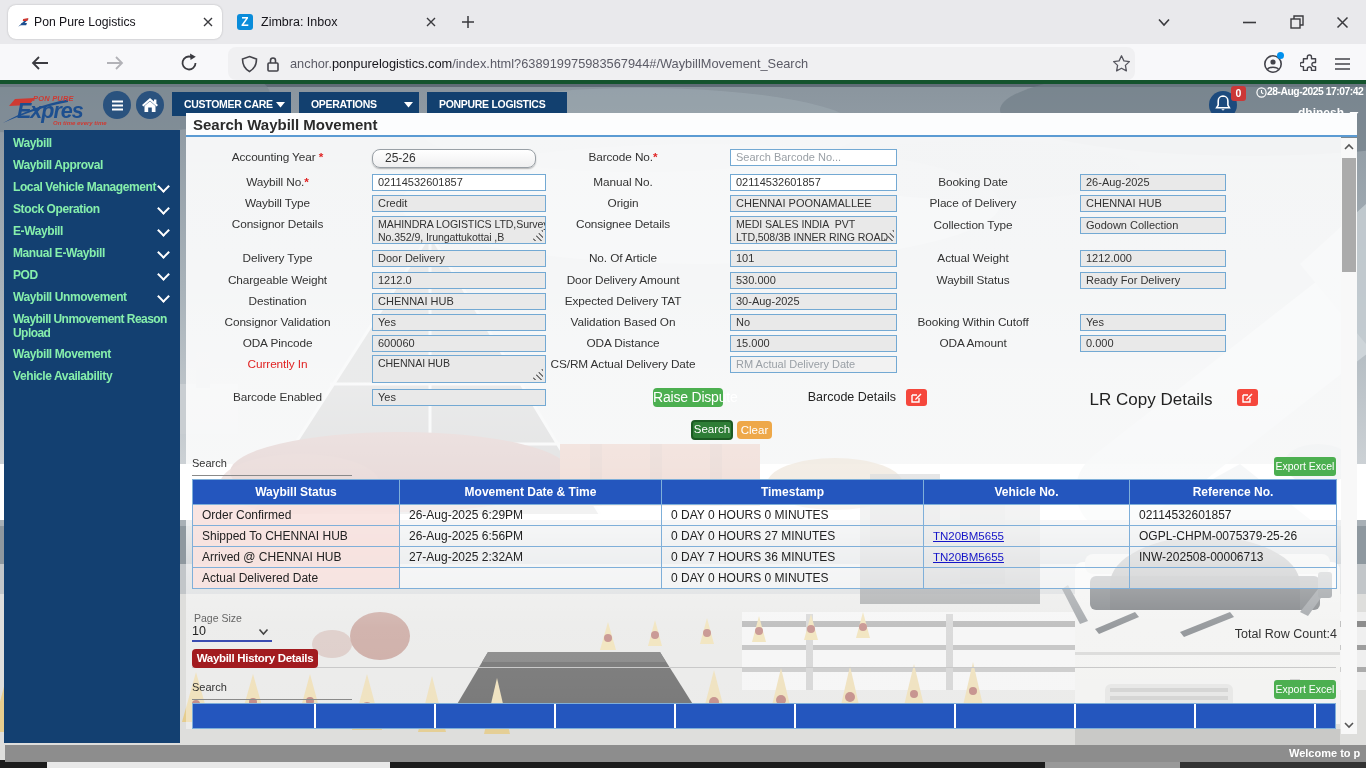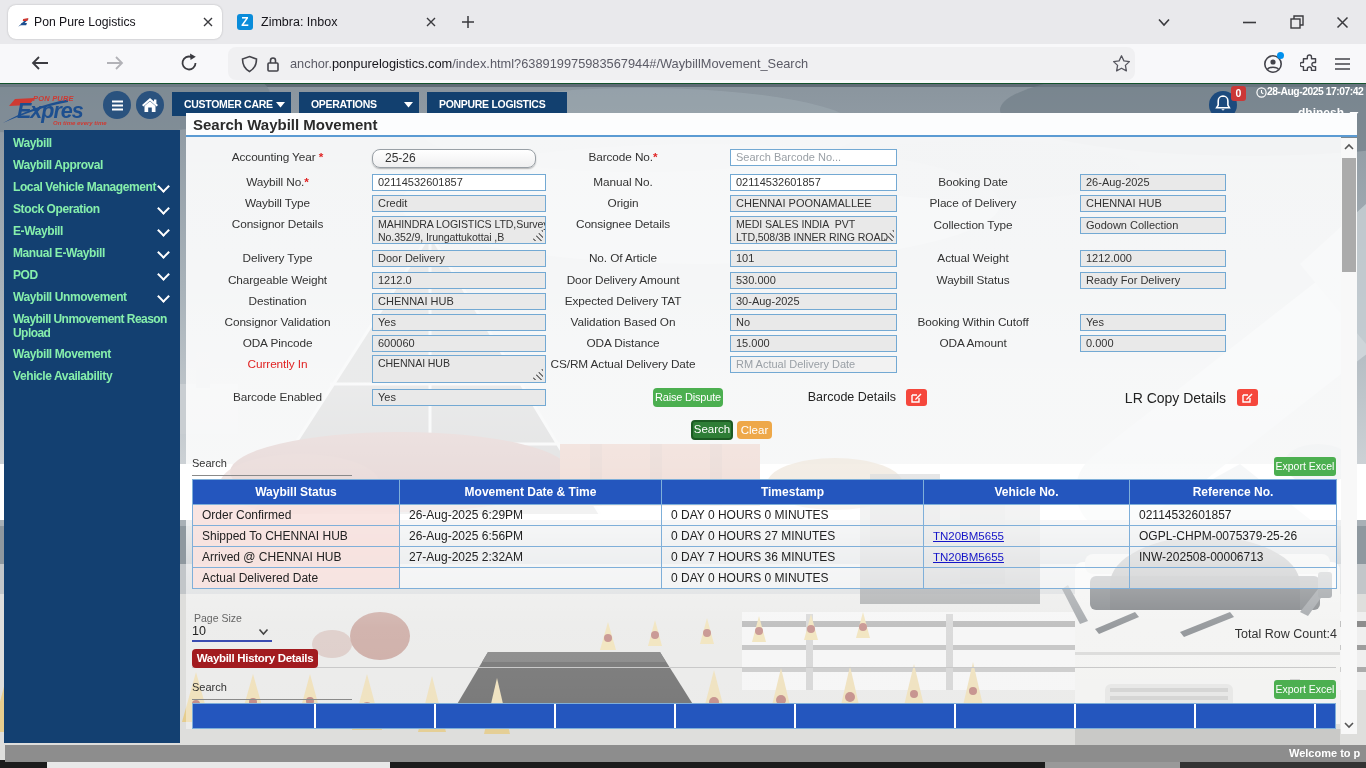--- a/index.html
+++ b/index.html
@@ -1,20 +1,20 @@
 <!DOCTYPE html>
 <html><head><meta charset="utf-8"><style>
 *{margin:0;padding:0;box-sizing:border-box}
 html,body{width:1366px;height:768px;overflow:hidden}
 body{font-family:"Liberation Sans",sans-serif;position:relative;background:#fff}
 .ab{position:absolute}
 svg{display:block}
 
 #tabbar{position:absolute;left:0;top:0;width:1366px;height:44px;background:#e9e9ec}
-#toolbar{position:absolute;left:0;top:44px;width:1366px;height:40px;background:#f8f8fa;border-bottom:1px solid #14532d}
+#toolbar{position:absolute;left:0;top:44px;width:1366px;height:40px;background:#f8f8fa;border-bottom:4px solid #14532d}
 .tabtxt{font-size:12.5px;color:#15141a;line-height:34px}
 #urlbar{position:absolute;left:228px;top:3px;width:907px;height:33px;background:#f0f0f2;border-radius:8px}
 .useg{font-size:12.8px;line-height:33px;color:#5b5b66;white-space:nowrap}
 .udark{color:#15141a}
 
 #apphead{position:absolute;left:0;top:84px;width:1366px;height:42px}
 .navbox{position:absolute;top:8px;height:24px;background:#12406f;color:#fff;font-weight:bold;font-size:10.5px;line-height:24px;padding-left:12px;letter-spacing:-.3px;white-space:nowrap}
 .circ{position:absolute;top:7px;width:28px;height:28px;border-radius:50%;background:#2a527e}
 
 #sidebar{position:absolute;left:4px;top:130px;width:176px;height:613px;background:#134071}
@@ -382,29 +382,29 @@
   <div class="in c3 ro" style="top:80px">Godown Collection</div>
   <div class="lr" style="top:114px">Actual Weight</div>
   <div class="in c3 ro" style="top:113px">1212.000</div>
   <div class="lr" style="top:136px">Waybill Status</div>
   <div class="in c3 ro" style="top:135px">Ready For Delivery</div>
   <div class="lr" style="top:178px">Booking Within Cutoff</div>
   <div class="in c3 ro" style="top:177px">Yes</div>
   <div class="lr" style="top:199px">ODA Amount</div>
   <div class="in c3 ro" style="top:198px">0.000</div>
 
-  <div class="btn grn" style="left:467px;top:251px;width:70px;height:19px;font-size:11px;line-height:19px;letter-spacing:-.2px">Raise Dispute</div>
+  <div class="btn grn" style="left:467px;top:251px;width:70px;height:19px;font-size:14px;line-height:19px;letter-spacing:-.2px">Raise Dispute</div>
   <div class="ab" style="left:560px;top:253px;width:150px;text-align:right;font-size:12.5px;color:#222">Barcode Details</div>
   <div class="btn" style="left:720px;top:252px;width:21px;height:17px;background:#f5473c;border-radius:3px">
         <svg width="11" height="11" viewBox="0 0 11 11" style="margin:3px auto 0">
           <path d="M1 3 H6 M1 3 V10 H8 V6" stroke="#fff" stroke-width="1.4" fill="none"></path>
           <path d="M4.5 6.5 L9.5 1.5 L10.5 2.5 L5.5 7.5 L4 8 Z" fill="#fff"></path>
         </svg>
       </div>
-  <div class="ab" style="left:890px;top:253px;width:150px;text-align:right;font-size:14px;color:#222">LR Copy Details</div>
+  <div class="ab" style="left:890px;top:253px;width:150px;text-align:center;font-size:17px;color:#222">LR Copy Details</div>
   <div class="btn" style="left:1051px;top:252px;width:21px;height:17px;background:#f5473c;border-radius:3px">
         <svg width="11" height="11" viewBox="0 0 11 11" style="margin:3px auto 0">
           <path d="M1 3 H6 M1 3 V10 H8 V6" stroke="#fff" stroke-width="1.4" fill="none"></path>
           <path d="M4.5 6.5 L9.5 1.5 L10.5 2.5 L5.5 7.5 L4 8 Z" fill="#fff"></path>
         </svg>
       </div>
   <div class="btn" style="left:505px;top:283px;width:42px;height:20px;background:#2e7d36;border:2px solid #1c5a23;font-size:11.5px;line-height:15px">Search</div>
   <div class="btn" style="left:551px;top:284px;width:35px;height:18px;background:#eea849;font-size:11.5px;line-height:18px">Clear</div>
 
   <div class="ab" style="left:6px;top:320px;font-size:11px;color:#333">Search</div>

